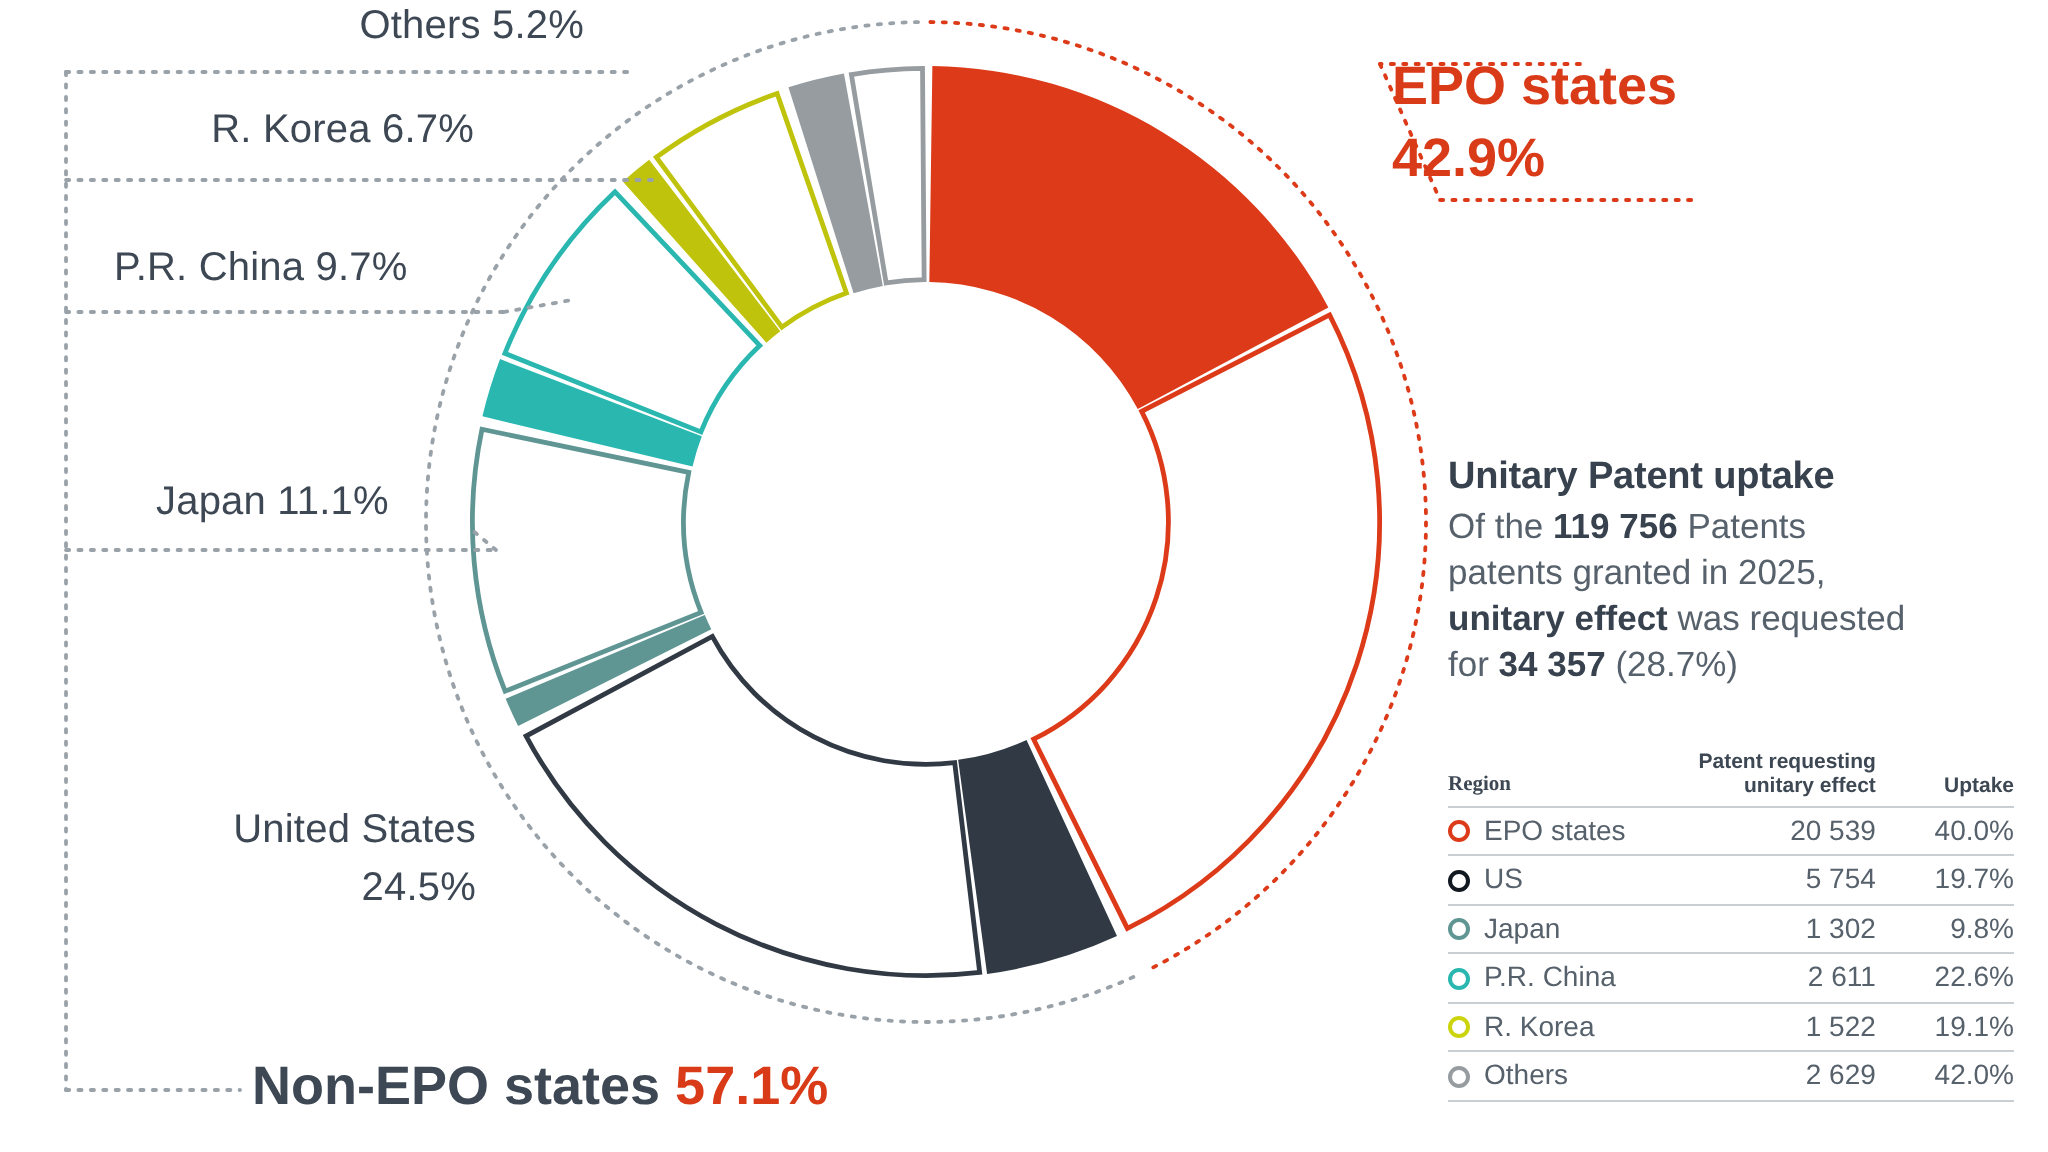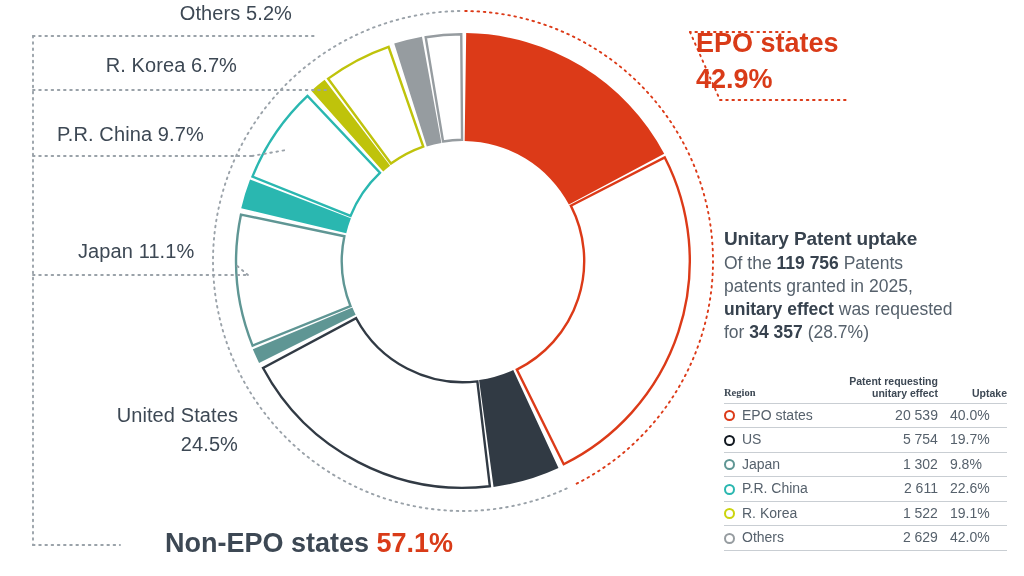--- a/index.html
+++ b/index.html
@@ -35,21 +35,20 @@
   }
 
   
   .nonepo-label{
     position:absolute;
     left:126px;top:528px;
     font-size:27px;
     font-weight:bold;
     color:#3d4854;
     white-space:nowrap;
-    margin-left:39px;
   }
   .nonepo-label .pct{color:#d93b18;}
 
   
   .info{
     position:absolute;
     left:724px;top:226px;width:280px;
     font-size:17.5px;
     line-height:1.32;
     color:#56616c;
@@ -84,21 +83,21 @@
   .tbl th.c2,.tbl th.c3{text-align:right;}
   .tbl td{
     padding:3px 0 3px 0;
     border-top:1.2px solid #c9ced3;
     line-height:1.25;
     font-size:14px;
   }
   .tbl tr.head-row th{border-bottom:1.2px solid #c9ced3;}
   .tbl .c1{width:112px;padding-right:12px;}
   .tbl .c2{width:110px;text-align:right;padding-right:12px;}
-  .tbl .c3{width:61px;}
+  .tbl .c3{width:61px;text-align:right;}
   .tbl tbody tr:last-child td{border-bottom:1.2px solid #c9ced3;}
   .regcell{display:flex;align-items:center;gap:7px;}
   .dot{
     width:11px;height:11px;border-radius:50%;
     border:2.4px solid #888;
     box-sizing:border-box;
     flex:0 0 auto;
   }
   .num{font-variant-numeric:tabular-nums;}
   svg{display:block;}

